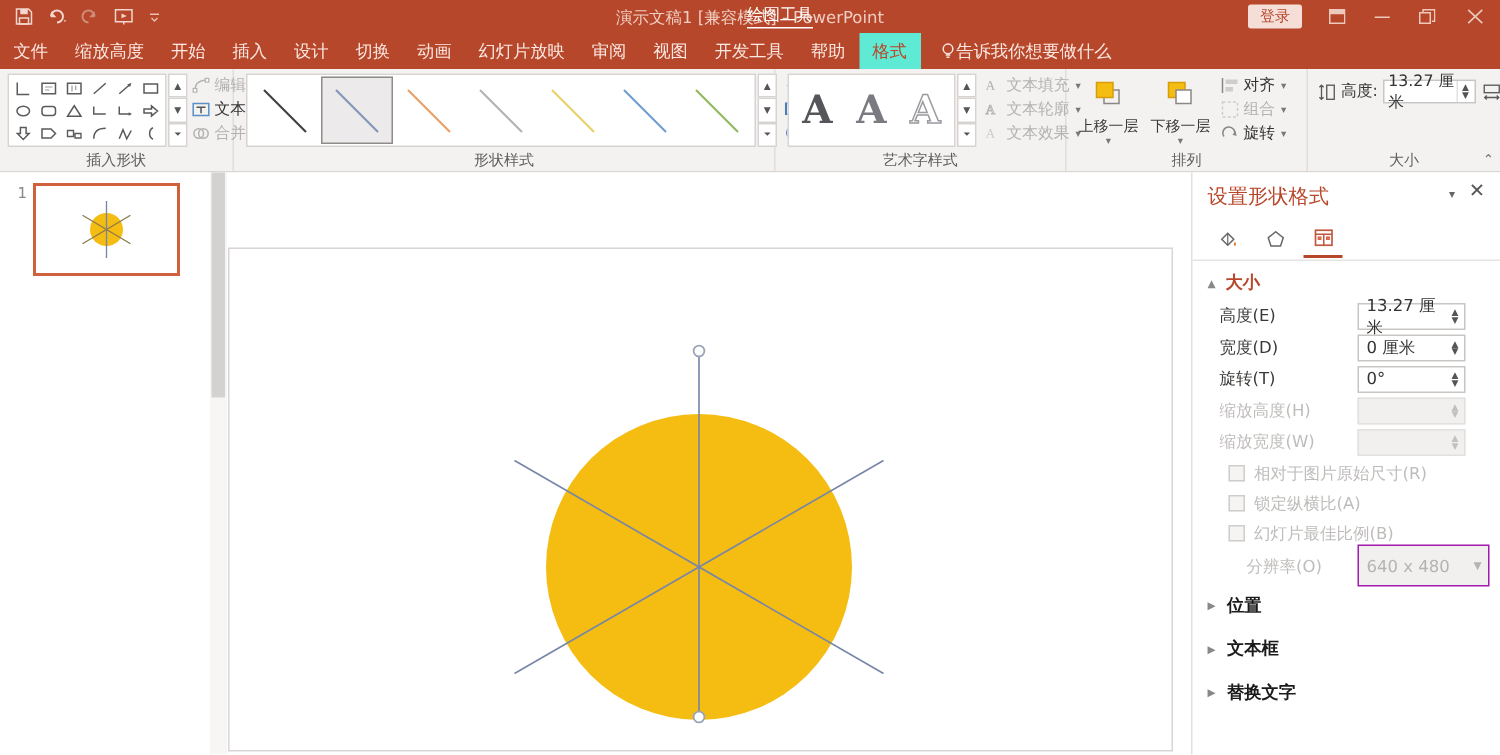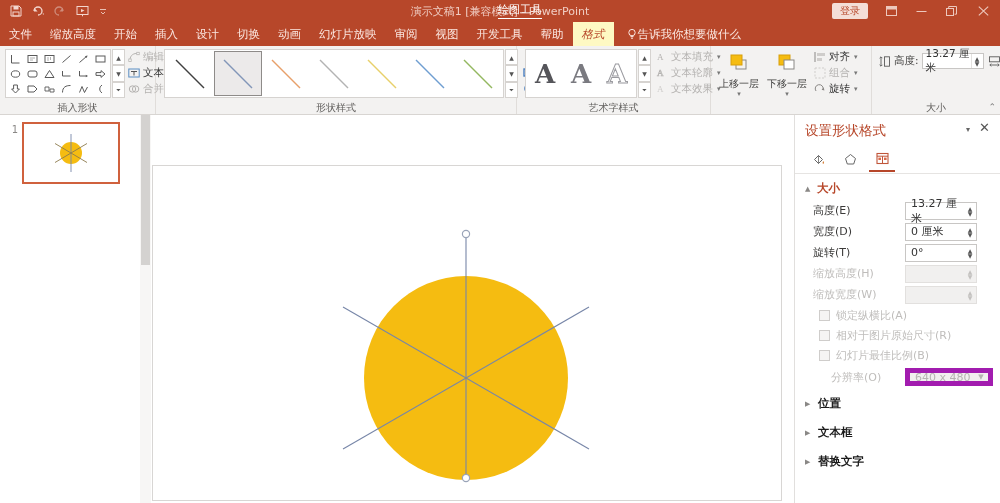--- a/index.html
+++ b/index.html
@@ -49,21 +49,21 @@
 
   
   .tabbar{
     position:absolute;left:0;top:22px;width:1000px;height:24px;
     background:#b7472a;display:flex;align-items:stretch;
   }
   .tab{
     display:flex;align-items:center;padding:0 9px;
     color:#fbe7e1;font-size:11.5px;white-space:nowrap;
   }
-  .tab.active{background:#fef9c3;color:#b7472a;font-style:italic;}
+  .tab.active{background:#5eead4;color:#b7472a;}
   .tellme{
     display:flex;align-items:center;gap:0;color:#fbe7e1;font-size:11.5px;
     padding-left:12px;white-space:nowrap;
   }
   .bulb{display:inline-block;width:12px;height:12px;}
   .share{
     position:absolute;right:8px;top:26px;display:flex;align-items:center;gap:17px;
     color:#fff;font-size:11px;margin-top:32px;
   }
 
@@ -206,21 +206,21 @@
   .f-spin .fv{flex:1;padding-left:5px;font-size:11px;color:#333;}
   .f-spin .fa{
     width:12px;display:flex;flex-direction:column;align-items:center;justify-content:center;
     font-size:6px;color:#555;line-height:5px;
   }
   .f-spin.dis .fa{color:#c3c1bf;}
   .ck-row{display:flex;align-items:center;height:20px;padding-left:24px;gap:6px;}
   .ck{width:11px;height:11px;border:1px solid #cfcdcb;background:#f5f4f3;box-sizing:border-box;}
   .ck-lbl{font-size:11px;color:#bfbdbb;}
   .f-sel{
-    width:88px;height:18px;border:5px solid #a21caf;background:#f1f0ef;
+    width:88px;height:28px;border:1px solid #a21caf;background:#f1f0ef;
     display:flex;align-items:center;box-sizing:border-box;
   }
   .f-sel .fv{flex:1;padding-left:5px;font-size:11px;color:#b6b4b2;}
   .f-sel .fc{width:14px;text-align:center;font-size:7px;color:#b6b4b2;}
   .sec-collapsed{display:flex;align-items:center;gap:6px;padding:7px 0 7px 10px;}
 </style>
 </head>
 <body>
 
 <div class="app">
@@ -651,20 +651,21 @@
                 <svg width="12" height="12" viewBox="0 0 12 12">
                   <path d="M2 8 A4 4 0 1 1 9 7" fill="none" stroke="#8a8886" stroke-width="1"></path>
                   <path d="M9.8 4.5 L10.4 7.6 L7.6 6.8z" fill="#8a8886"></path>
                 </svg>
               </span>
             <span>旋转</span>
             <span class="caret">▾</span>
           </div>
         </div>
       </div>
+      <div class="rgroup-title">排列</div>
     </div>
 
     <div class="rgroup" style="width:128px;border-right:none;">
       <div class="rgroup-body" style="padding-left:6px;">
         <div class="size-rows">
           <div class="size-row">
             <span class="size-ico">
                 <svg width="13" height="13" viewBox="0 0 13 13">
                   <path d="M3 2 v9 M1.6 3.2 L3 1.8 L4.4 3.2 M1.6 9.8 L3 11.2 L4.4 9.8" fill="none" stroke="#5a5a5a" stroke-width=".9"></path>
                   <rect x="6.5" y="1.8" width="5" height="9.4" fill="none" stroke="#5a5a5a" stroke-width=".9"></rect>
@@ -829,25 +830,25 @@
             <span class="fv"></span>
             <span class="fa">
                 <span>▲</span>
                 <span>▼</span>
               </span>
           </span>
         </div>
 
         <div class="ck-row">
           <span class="ck"></span>
-          <span class="ck-lbl">锁定纵横比(A)</span>
+          <span class="ck-lbl">相对于图片原始尺寸(R)</span>
         </div>
         <div class="ck-row">
           <span class="ck"></span>
-          <span class="ck-lbl">相对于图片原始尺寸(R)</span>
+          <span class="ck-lbl">锁定纵横比(A)</span>
         </div>
         <div class="ck-row">
           <span class="ck"></span>
           <span class="ck-lbl">幻灯片最佳比例(B)</span>
         </div>
 
         <div class="f-row" style="padding-left:36px;height:24px;">
           <span class="f-lbl dis" style="width:74px;">分辨率(O)</span>
           <span class="f-sel">
             <span class="fv">640 x 480</span>

